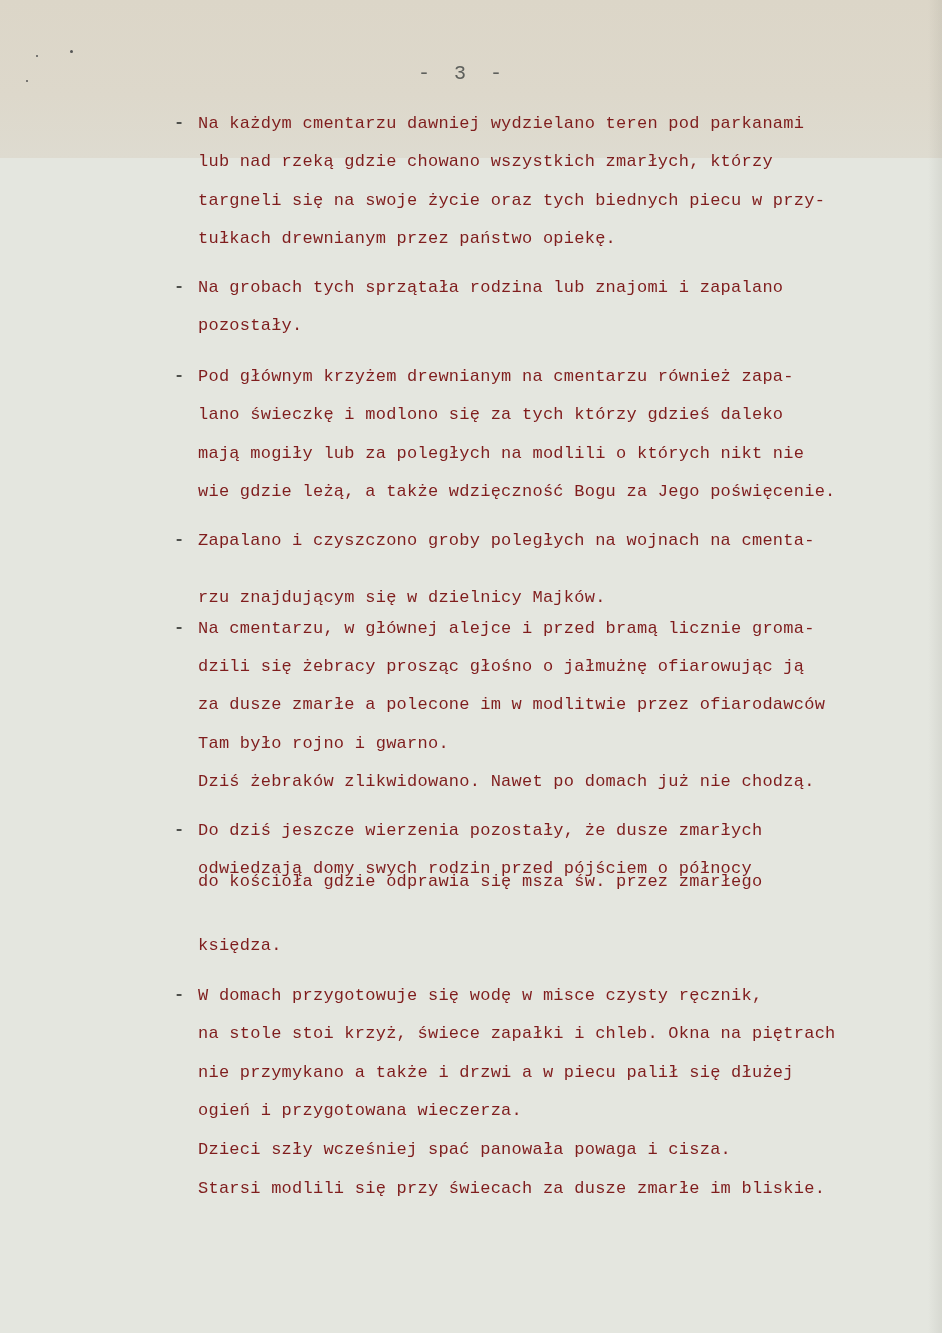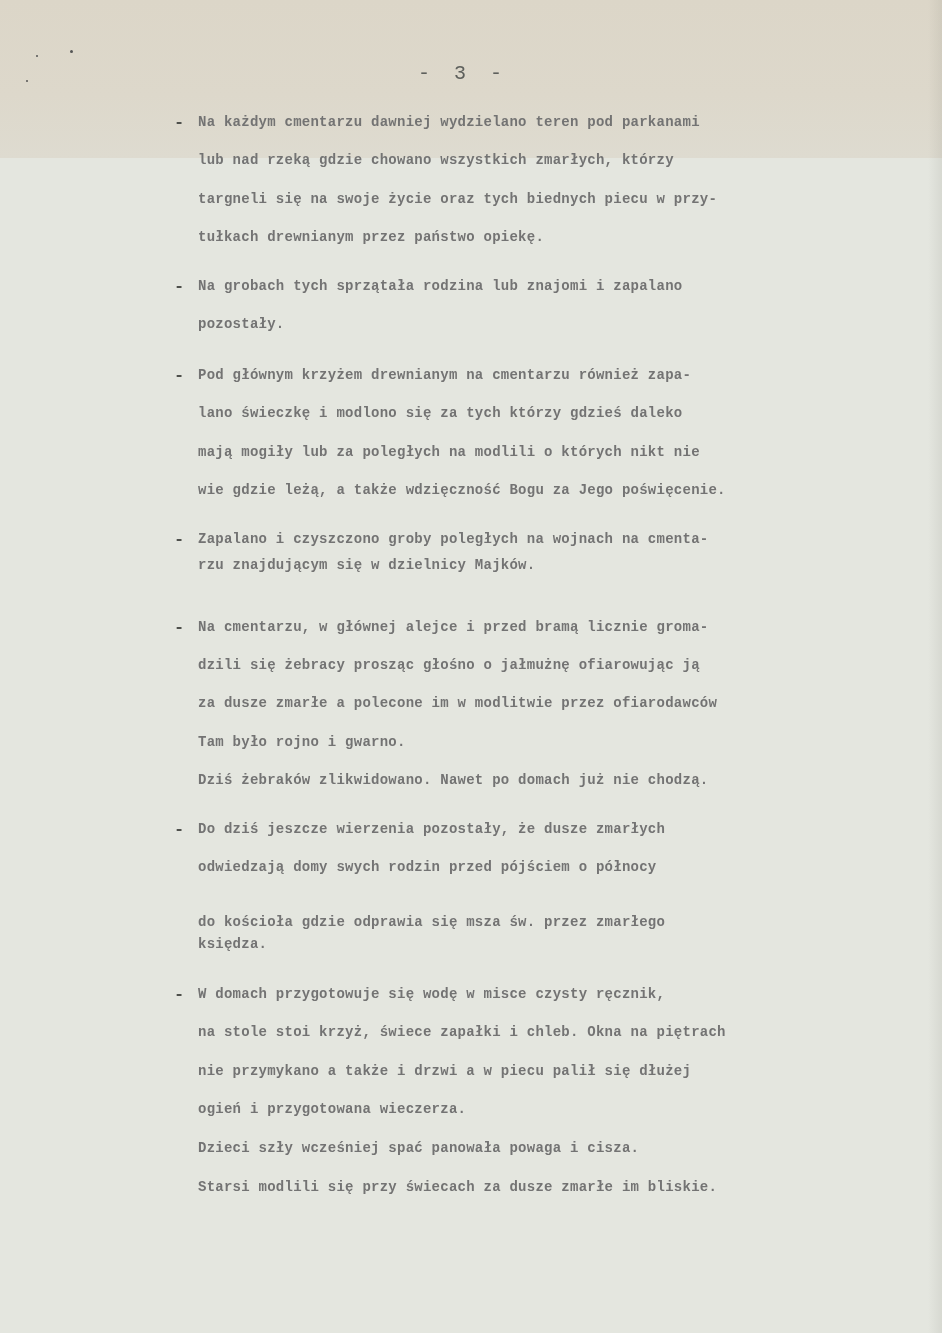--- a/index.html
+++ b/index.html
@@ -21,21 +21,21 @@
     position: absolute; left: 60px; top: 178px; width: 200px; height: 70px;
     color: rgba(140,150,160,0.18); font-size: 11px; line-height: 16px; letter-spacing: 1px;
   }
   .page-number {
     position: absolute; left: 418px; top: 62px; width: 90px; text-align: center;
     font-size: 20px; color: #5e605c; letter-spacing: 6px;
   }
   .paragraph { position: absolute; left: 0; width: 942px; }
   .line {
     position: absolute; left: 198px; white-space: pre;
-    font-size: 14px; letter-spacing: 0.25px; color: #737373; font-weight: bold;
+    font-size: 17px; letter-spacing: 0.25px; color: #7f1d1d;
   }
   .dash {
     position: absolute; left: 174px; font-size: 17px; color: #4e504c; font-weight: bold;
   }
   .speck { position: absolute; width: 3px; height: 3px; background: #555; border-radius: 50%; }
 </style>
 </head>
 <body>
 
 <div class="top-band"></div>
@@ -68,37 +68,37 @@
     <span class="dash" style="top:366px">-</span>
     <span class="line" style="top:367px">Pod głównym krzyżem drewnianym na cmentarzu również zapa-</span>
     <span class="line" style="top:405px">lano świeczkę i modlono się za tych którzy gdzieś daleko</span>
     <span class="line" style="top:444px">mają mogiły lub za poległych na modlili o których nikt nie</span>
     <span class="line" style="top:482px">wie gdzie leżą, a także wdzięczność Bogu za Jego poświęcenie.</span>
   </div>
 
   <div class="paragraph">
     <span class="dash" style="top:530px">-</span>
     <span class="line" style="top:531px">Zapalano i czyszczono groby poległych na wojnach na cmenta-</span>
-    <span class="line" style="top:557px">rzu znajdującym się w dzielnicy Majków.</span>
+    <span class="line" style="top:588px">rzu znajdującym się w dzielnicy Majków.</span>
   </div>
 
   <div class="paragraph">
     <span class="dash" style="top:618px">-</span>
     <span class="line" style="top:619px">Na cmentarzu, w głównej alejce i przed bramą licznie groma-</span>
     <span class="line" style="top:657px">dzili się żebracy prosząc głośno o jałmużnę ofiarowując ją</span>
     <span class="line" style="top:695px">za dusze zmarłe a polecone im w modlitwie przez ofiarodawców</span>
     <span class="line" style="top:734px">Tam było rojno i gwarno.</span>
     <span class="line" style="top:772px">Dziś żebraków zlikwidowano. Nawet po domach już nie chodzą.</span>
   </div>
 
   <div class="paragraph">
     <span class="dash" style="top:820px">-</span>
     <span class="line" style="top:821px">Do dziś jeszcze wierzenia pozostały, że dusze zmarłych</span>
     <span class="line" style="top:859px">odwiedzają domy swych rodzin przed pójściem o północy</span>
-    <span class="line" style="top:914px">do kościoła gdzie odprawia się msza św. przez zmarłego</span>
+    <span class="line" style="top:872px">do kościoła gdzie odprawia się msza św. przez zmarłego</span>
     <span class="line" style="top:936px">księdza.</span>
   </div>
 
   <div class="paragraph">
     <span class="dash" style="top:985px">-</span>
     <span class="line" style="top:986px">W domach przygotowuje się wodę w misce czysty ręcznik,</span>
     <span class="line" style="top:1024px">na stole stoi krzyż, świece zapałki i chleb. Okna na piętrach</span>
     <span class="line" style="top:1063px">nie przymykano a także i drzwi a w piecu palił się dłużej</span>
     <span class="line" style="top:1101px">ogień i przygotowana wieczerza.</span>
     <span class="line" style="top:1140px">Dzieci szły wcześniej spać panowała powaga i cisza.</span>

